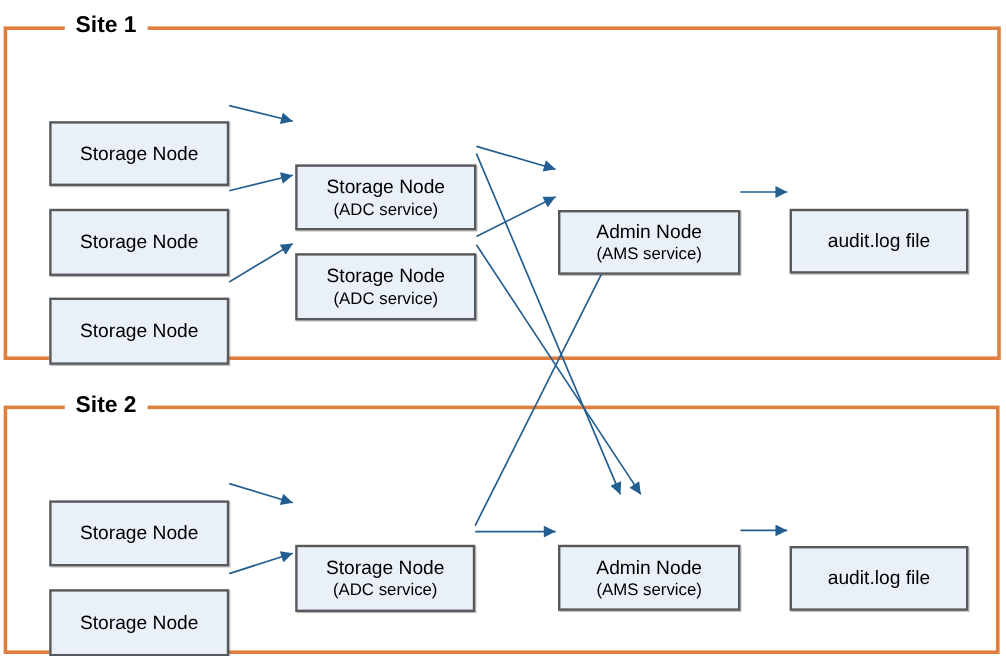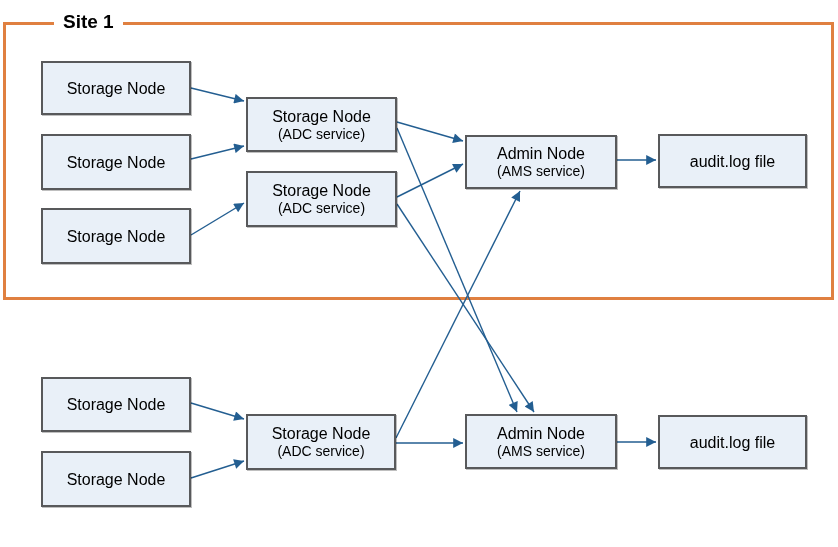--- a/index.html
+++ b/index.html
@@ -32,35 +32,39 @@
     box-sizing:border-box;
     background:#E9F0F8;
     border:2px solid #15803d;
     box-shadow:1px 1px 0 rgba(0,0,0,0.25);
     display:flex;
     flex-direction:column;
     align-items:center;
     justify-content:center;
     text-align:center;
     color:#000;
+    margin-top:40px;
   }
   .node .l1{font-size:16px;line-height:19px;}
   .node .l2{font-size:14px;line-height:17px;text-align:center;}
   .node .l2:empty{display:none;}
   #edges{position:absolute;left:0;top:0;pointer-events:none;}
 </style>
 </head>
 <body>
 
 <div id="canvas">
 
   <div class="site-frame" style="left: 3px; top: 22px; width: 831px; height: 278px; border-color: rgb(224, 128, 64);">
     <div class="site-label">Site 1</div>
   </div>
 
+  <div class="site-frame" style="left: 3px; top: 338px; width: 830px; height: 207px; border-color: rgb(224, 128, 64);">
+    <div class="site-label">Site 2</div>
+  </div>
 
   <svg id="edges" width="838" height="547" viewBox="0 0 838 547">
     <defs>
       <marker id="arrowhead" viewBox="0 0 10 10" refX="10" refY="5" markerWidth="8" markerHeight="7" orient="auto">
         <path d="M0,0 L10,5 L0,10 z" id="arrowhead-path" fill="#235E91"></path>
       </marker>
     </defs>
     <g id="edge-lines">
         <line x1="191" y1="88" x2="244" y2="101" stroke="#235E91" stroke-width="1.4" marker-end="url(#arrowhead)"></line>
         <line x1="191" y1="159" x2="244" y2="146" stroke="#235E91" stroke-width="1.4" marker-end="url(#arrowhead)"></line>

